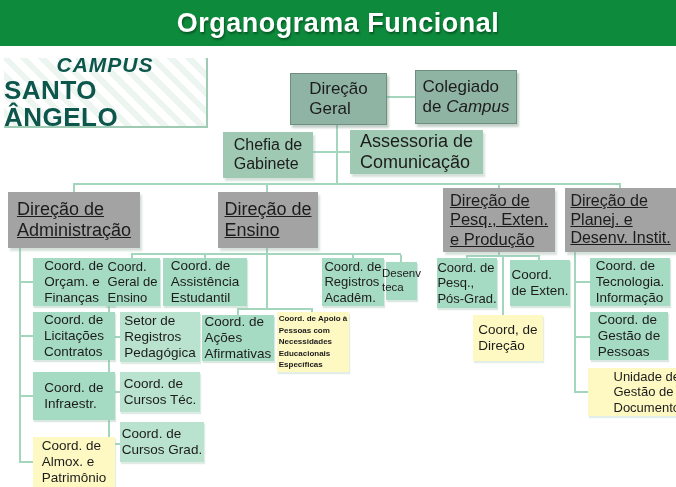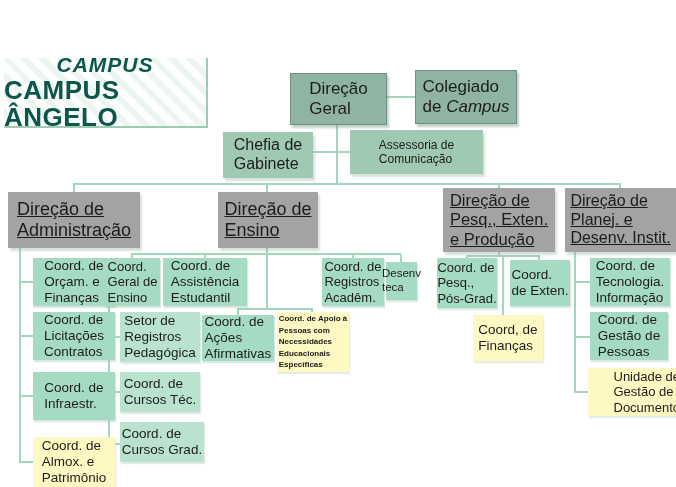--- a/index.html
+++ b/index.html
@@ -36,23 +36,26 @@
   .L3g{background:#b9e3ce;box-shadow:1px 2px 1px rgba(150,190,170,.3);}
   .L3b{background:#fef9c3;box-shadow:1px 2px 1px rgba(160,200,180,.3);}
   .tiny .lbl{font-weight:600;line-height:1.45;}
 
   .line{position:absolute;background:#a4d6be;}
 </style>
 </head>
 <body>
 
 <div id="stage">
+  <div class="header-bar">
+    <h1>Organograma Funcional</h1>
+  </div>
   <div class="campus-panel">
     <div class="campus-line1">CAMPUS</div>
-    <div class="campus-line2">CAMPUS ÂNGELO</div>
+    <div class="campus-line2">SANTO ÂNGELO</div>
   </div>
 
 <div class="line" style="left: 385px; top: 96px; width: 30px; height: 2px;"></div>
     <div class="line" style="left: 336px; top: 123px; width: 2px; height: 62px;"></div>
     <div class="line" style="left: 313px; top: 151px; width: 37px; height: 2px;"></div>
     <div class="line" style="left: 73px; top: 183px; width: 548px; height: 2px;"></div>
     <div class="line" style="left: 73px; top: 185px; width: 2px; height: 7px;"></div>
     <div class="line" style="left: 266px; top: 185px; width: 2px; height: 7px;"></div>
     <div class="line" style="left: 498px; top: 185px; width: 2px; height: 3px;"></div>
     <div class="line" style="left: 619px; top: 185px; width: 2px; height: 3px;"></div>
@@ -89,21 +92,21 @@
 Geral</span></span>
     </div>
     <div class="node L1" style="left: 223px; top: 132px; width: 90px; height: 46px; font-size: 16px;">
       <span class="lbl"><span>Chefia de
 Gabinete</span></span>
     </div>
     <div class="node L0" style="left: 415px; top: 70px; width: 100px; height: 52px; font-size: 17px;">
       <span class="lbl"><span>Colegiado
 de </span><span style="font-style: italic;">Campus</span></span>
     </div>
-    <div class="node L1" style="left: 350px; top: 130px; width: 133px; height: 44px; font-size: 12px;">
+    <div class="node L1" style="left: 350px; top: 130px; width: 133px; height: 44px; font-size: 18px;">
       <span class="lbl"><span>Assessoria de
 Comunicação</span></span>
     </div>
     <div class="node L2" style="left: 8px; top: 192px; width: 132px; height: 56px; font-size: 18px;">
       <span class="lbl"><span>Direção de
 Administração</span></span>
     </div>
     <div class="node L2" style="left: 218px; top: 192px; width: 100px; height: 56px; font-size: 18px;">
       <span class="lbl"><span>Direção de
 Ensino</span></span>
@@ -185,21 +188,21 @@
       <span class="lbl"><span>Coord. de
 Pesq.,
 Pós-Grad.</span></span>
     </div>
     <div class="node L3" style="left: 510px; top: 260px; width: 60px; height: 46px; font-size: 13.5px;">
       <span class="lbl"><span>Coord.
 de Exten.</span></span>
     </div>
     <div class="node L3b" style="left: 473px; top: 315px; width: 70px; height: 46px; font-size: 13.5px;">
       <span class="lbl"><span>Coord, de
-Finanças</span></span>
+Direção</span></span>
     </div>
     <div class="node L3" style="left: 590px; top: 258px; width: 80px; height: 48px; font-size: 13.5px;">
       <span class="lbl"><span>Coord. de
 Tecnologia.
 Informação</span></span>
     </div>
     <div class="node L3" style="left: 590px; top: 312px; width: 78px; height: 48px; font-size: 13.5px;">
       <span class="lbl"><span>Coord. de
 Gestão de
 Pessoas</span></span>

